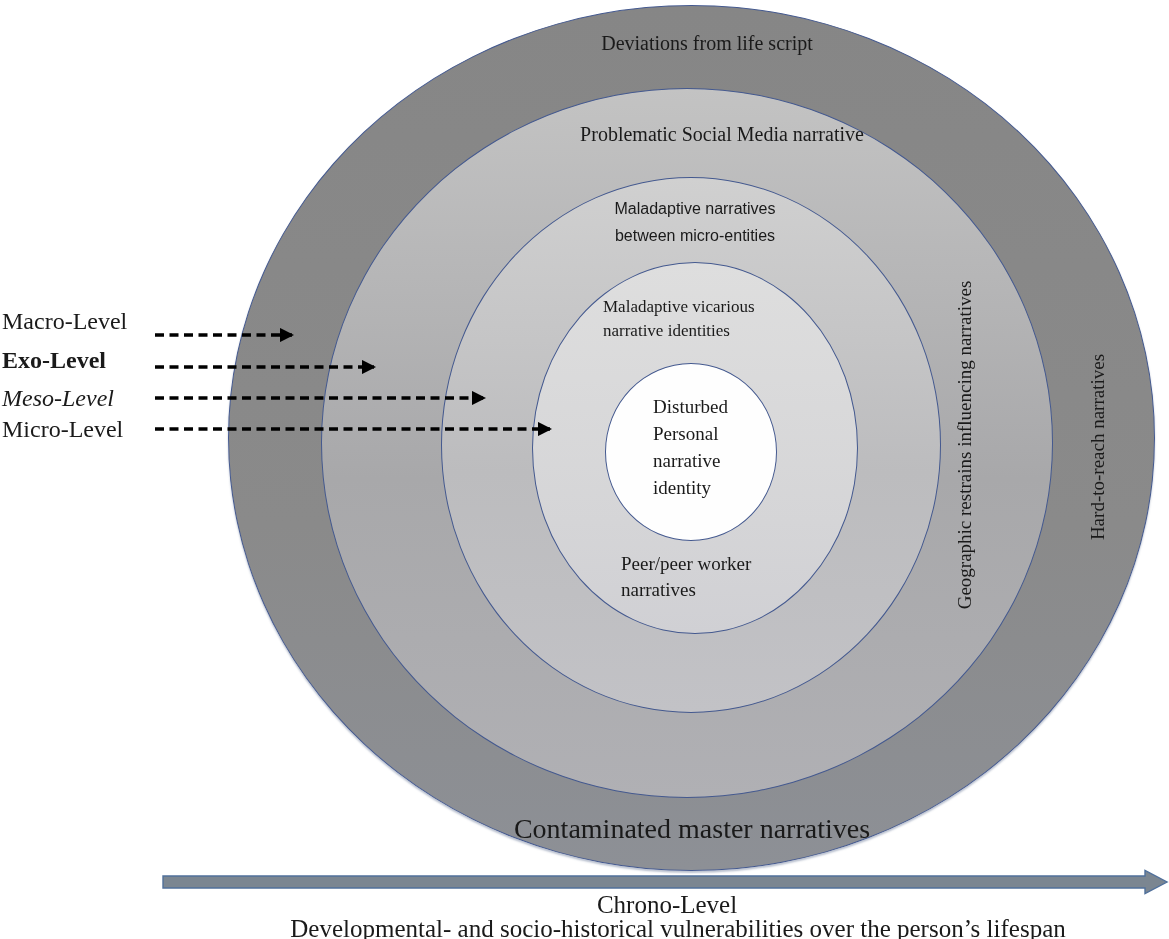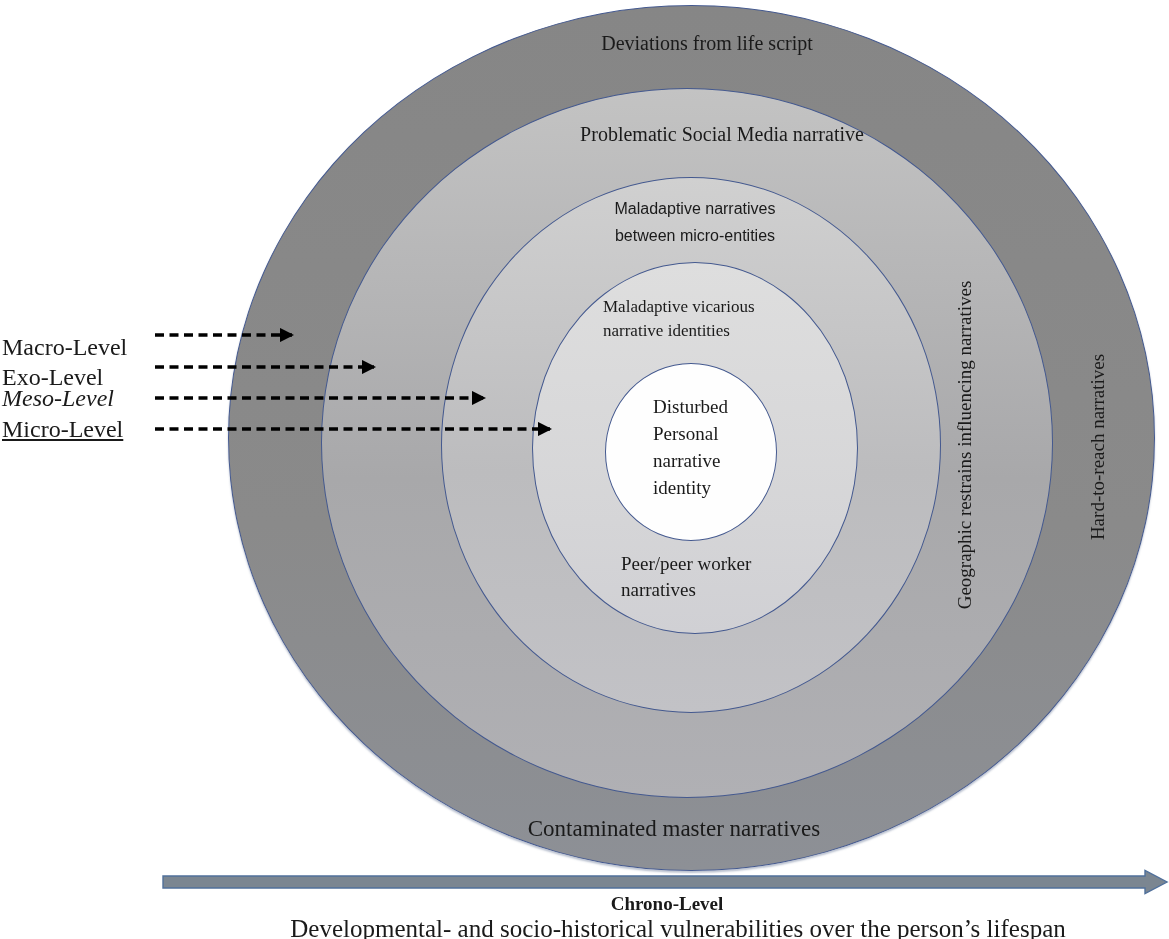--- a/index.html
+++ b/index.html
@@ -48,43 +48,43 @@
   #deviations-label{left:707px;top:43px;font-size:20px;}
   #problematic-label{left:722px;top:134px;font-size:20px;}
   #meso-label{
     left:695px;top:222px;font-size:16px;
     font-family:"Liberation Sans", sans-serif;
     line-height:27px;
   }
   #micro-top-label{left:603px;top:295px;font-size:17px;line-height:24px;text-align:left;}
   #core-label{left:653px;top:393px;font-size:19px;line-height:27px;text-align:left;}
   #peer-label{left:621px;top:551px;font-size:19px;line-height:26px;text-align:left;}
-  #contaminated-label{left:674px;top:829px;font-size:23px;}
+  #contaminated-label{left:692px;top:829px;font-size:28px;}
   .rot{
     position:absolute;
     white-space:nowrap;
     font-size:19px;
     transform:translate(-50%,-50%) rotate(-90deg);
   }
   #geo-label{left:965px;top:445px;}
   #hard-label{left:1098px;top:447px;}
   .level-label{
     position:absolute;left:2px;
     font-size:24px;
     white-space:nowrap;
   }
-  #macro-level-label{top:334px;}
-  #exo-level-label{top:364px;}
+  #macro-level-label{top:308px;}
+  #exo-level-label{top:347px;font-weight:bold;}
   #meso-level-label{top:385px;font-style:italic;}
-  #micro-level-label{top:416px;text-decoration:underline;}
+  #micro-level-label{top:416px;}
   #arrow-overlay{
     position:absolute;left:0;top:0;width:1169px;height:939px;
     pointer-events:none;
   }
-  #chrono-label{left:667px;top:904px;font-size:19px;font-weight:bold;}
+  #chrono-label{left:667px;top:904px;font-size:25px;}
   #chrono-caption{left:678px;top:928px;font-size:25px;}
 </style>
 </head>
 <body>
 
 <div id="canvas">
 
   <div class="ellipse" id="macro-ring"></div>
   <div class="ellipse" id="exo-ring"></div>
   <div class="ellipse" id="meso-ring"></div>

